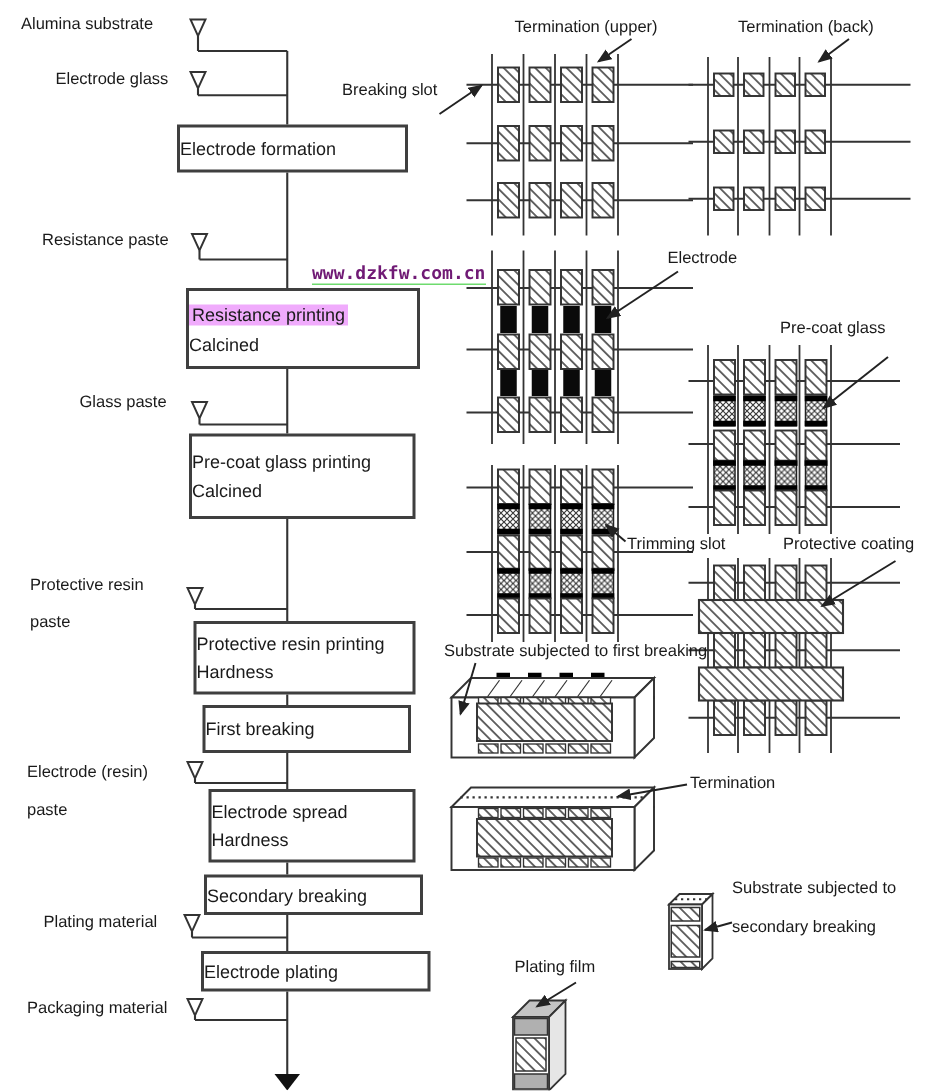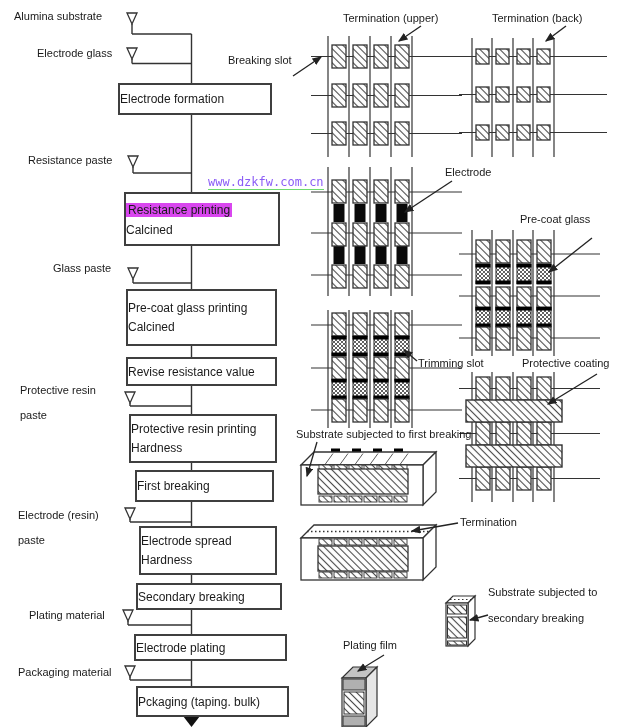--- a/index.html
+++ b/index.html
@@ -3,24 +3,24 @@
 <meta charset="utf-8">
 <style>
   html,body{margin:0;padding:0;background:#fff;}
   .stage{position:relative;width:620px;height:727px;background:#fff;overflow:hidden;
          font-family:"Liberation Sans",sans-serif;color:#1a1a1a;}
   .gfx{position:absolute;left:0;top:0;z-index:1;}
   .box{position:absolute;z-index:2;border:2px solid #3f3f3f;background:#fff;
        display:flex;flex-direction:column;align-items:flex-start;justify-content:center;
        gap:7px;font-size:12px;text-align:center;line-height:1;box-sizing:border-box;}
   .lbl{position:absolute;z-index:3;font-size:11px;white-space:nowrap;line-height:1.15;}
-  .hl{background:#d946ef;padding:1px 2px;}
+  .hl{background:#f0abfc;padding:1px 2px;}
   .watermark{position:absolute;left:208px;top:175px;z-index:4;
              font-family:"DejaVu Sans Mono",monospace;font-size:12px;
-             color:#8b5cf6;border-bottom:1px solid #6edb6e;white-space:nowrap;}
+             color:#701a75;border-bottom:1px solid #6edb6e;white-space:nowrap;font-weight:bold;}
 </style>
 </head>
 <body>
 
 <div class="stage">
 
   <svg class="gfx" width="620" height="727" viewBox="0 0 620 727">
     <defs>
       <pattern id="ph" width="5" height="5" patternUnits="userSpaceOnUse" patternTransform="rotate(-45)">
         <rect width="5" height="5" fill="#fff"></rect>
@@ -341,42 +341,36 @@
     <span>Electrode formation</span>
   </div>
   <div class="box" style="left:124px;top:192px;width:156px;height:54px">
     <span class="hl">Resistance printing</span>
     <span>Calcined</span>
   </div>
   <div class="box" style="left:126px;top:289px;width:151px;height:57px">
     <span>Pre-coat glass printing</span>
     <span>Calcined</span>
   </div>
-  <div class="box" style="left:126px;top:357px;width:151px;height:29px">
-    <span>Revise resistance value</span>
-  </div>
   <div class="box" style="left:129px;top:414px;width:148px;height:49px">
     <span>Protective resin printing</span>
     <span>Hardness</span>
   </div>
   <div class="box" style="left:135px;top:470px;width:139px;height:32px">
     <span>First breaking</span>
   </div>
   <div class="box" style="left:139px;top:526px;width:138px;height:49px">
     <span>Electrode spread</span>
     <span>Hardness</span>
   </div>
   <div class="box" style="left:136px;top:583px;width:146px;height:27px">
     <span>Secondary breaking</span>
   </div>
   <div class="box" style="left:134px;top:634px;width:153px;height:27px">
     <span>Electrode plating</span>
-  </div>
-  <div class="box" style="left:136px;top:686px;width:153px;height:31px">
-    <span>Pckaging (taping. bulk)</span>
   </div>
 
   <div class="lbl" style="left:14px;top:10px">Alumina substrate</div>
   <div class="lbl" style="left:37px;top:47px">Electrode glass</div>
   <div class="lbl" style="left:28px;top:154px">Resistance paste</div>
   <div class="lbl" style="left:53px;top:262px">Glass paste</div>
   <div class="lbl" style="left:20px;top:384px">Protective resin</div>
   <div class="lbl" style="left:20px;top:409px">paste</div>
   <div class="lbl" style="left:18px;top:509px">Electrode (resin)</div>
   <div class="lbl" style="left:18px;top:534px">paste</div>

